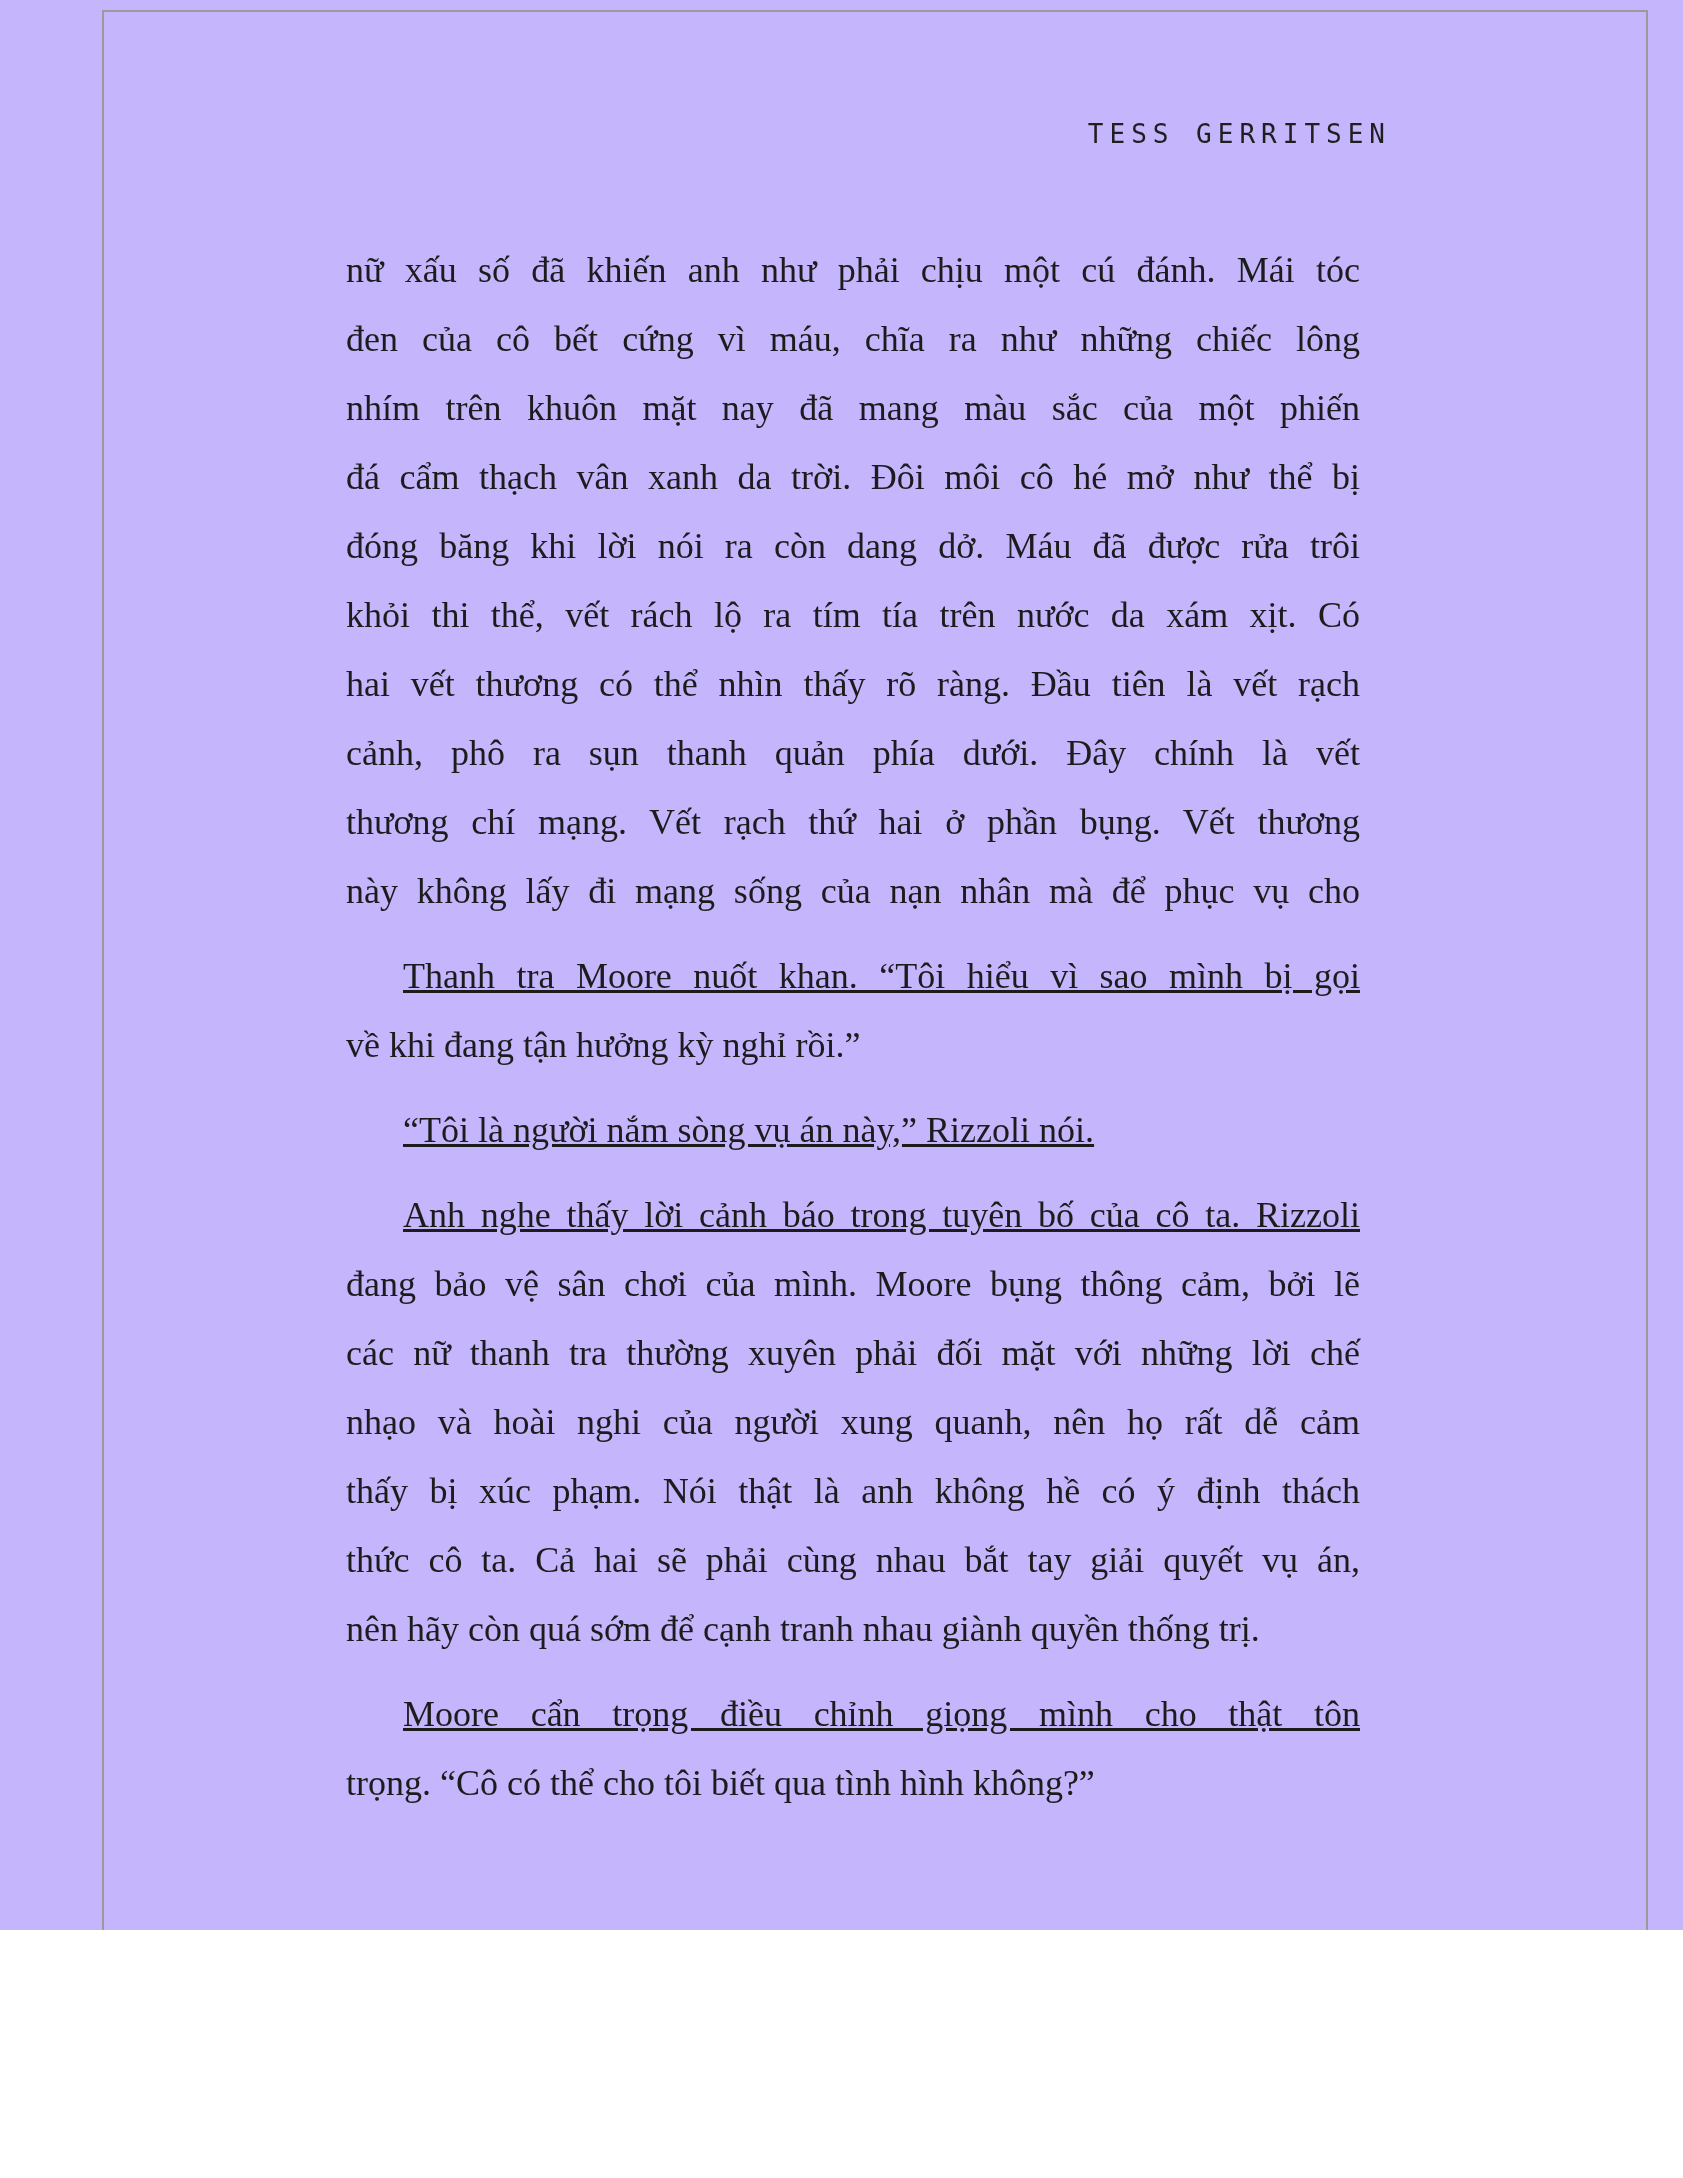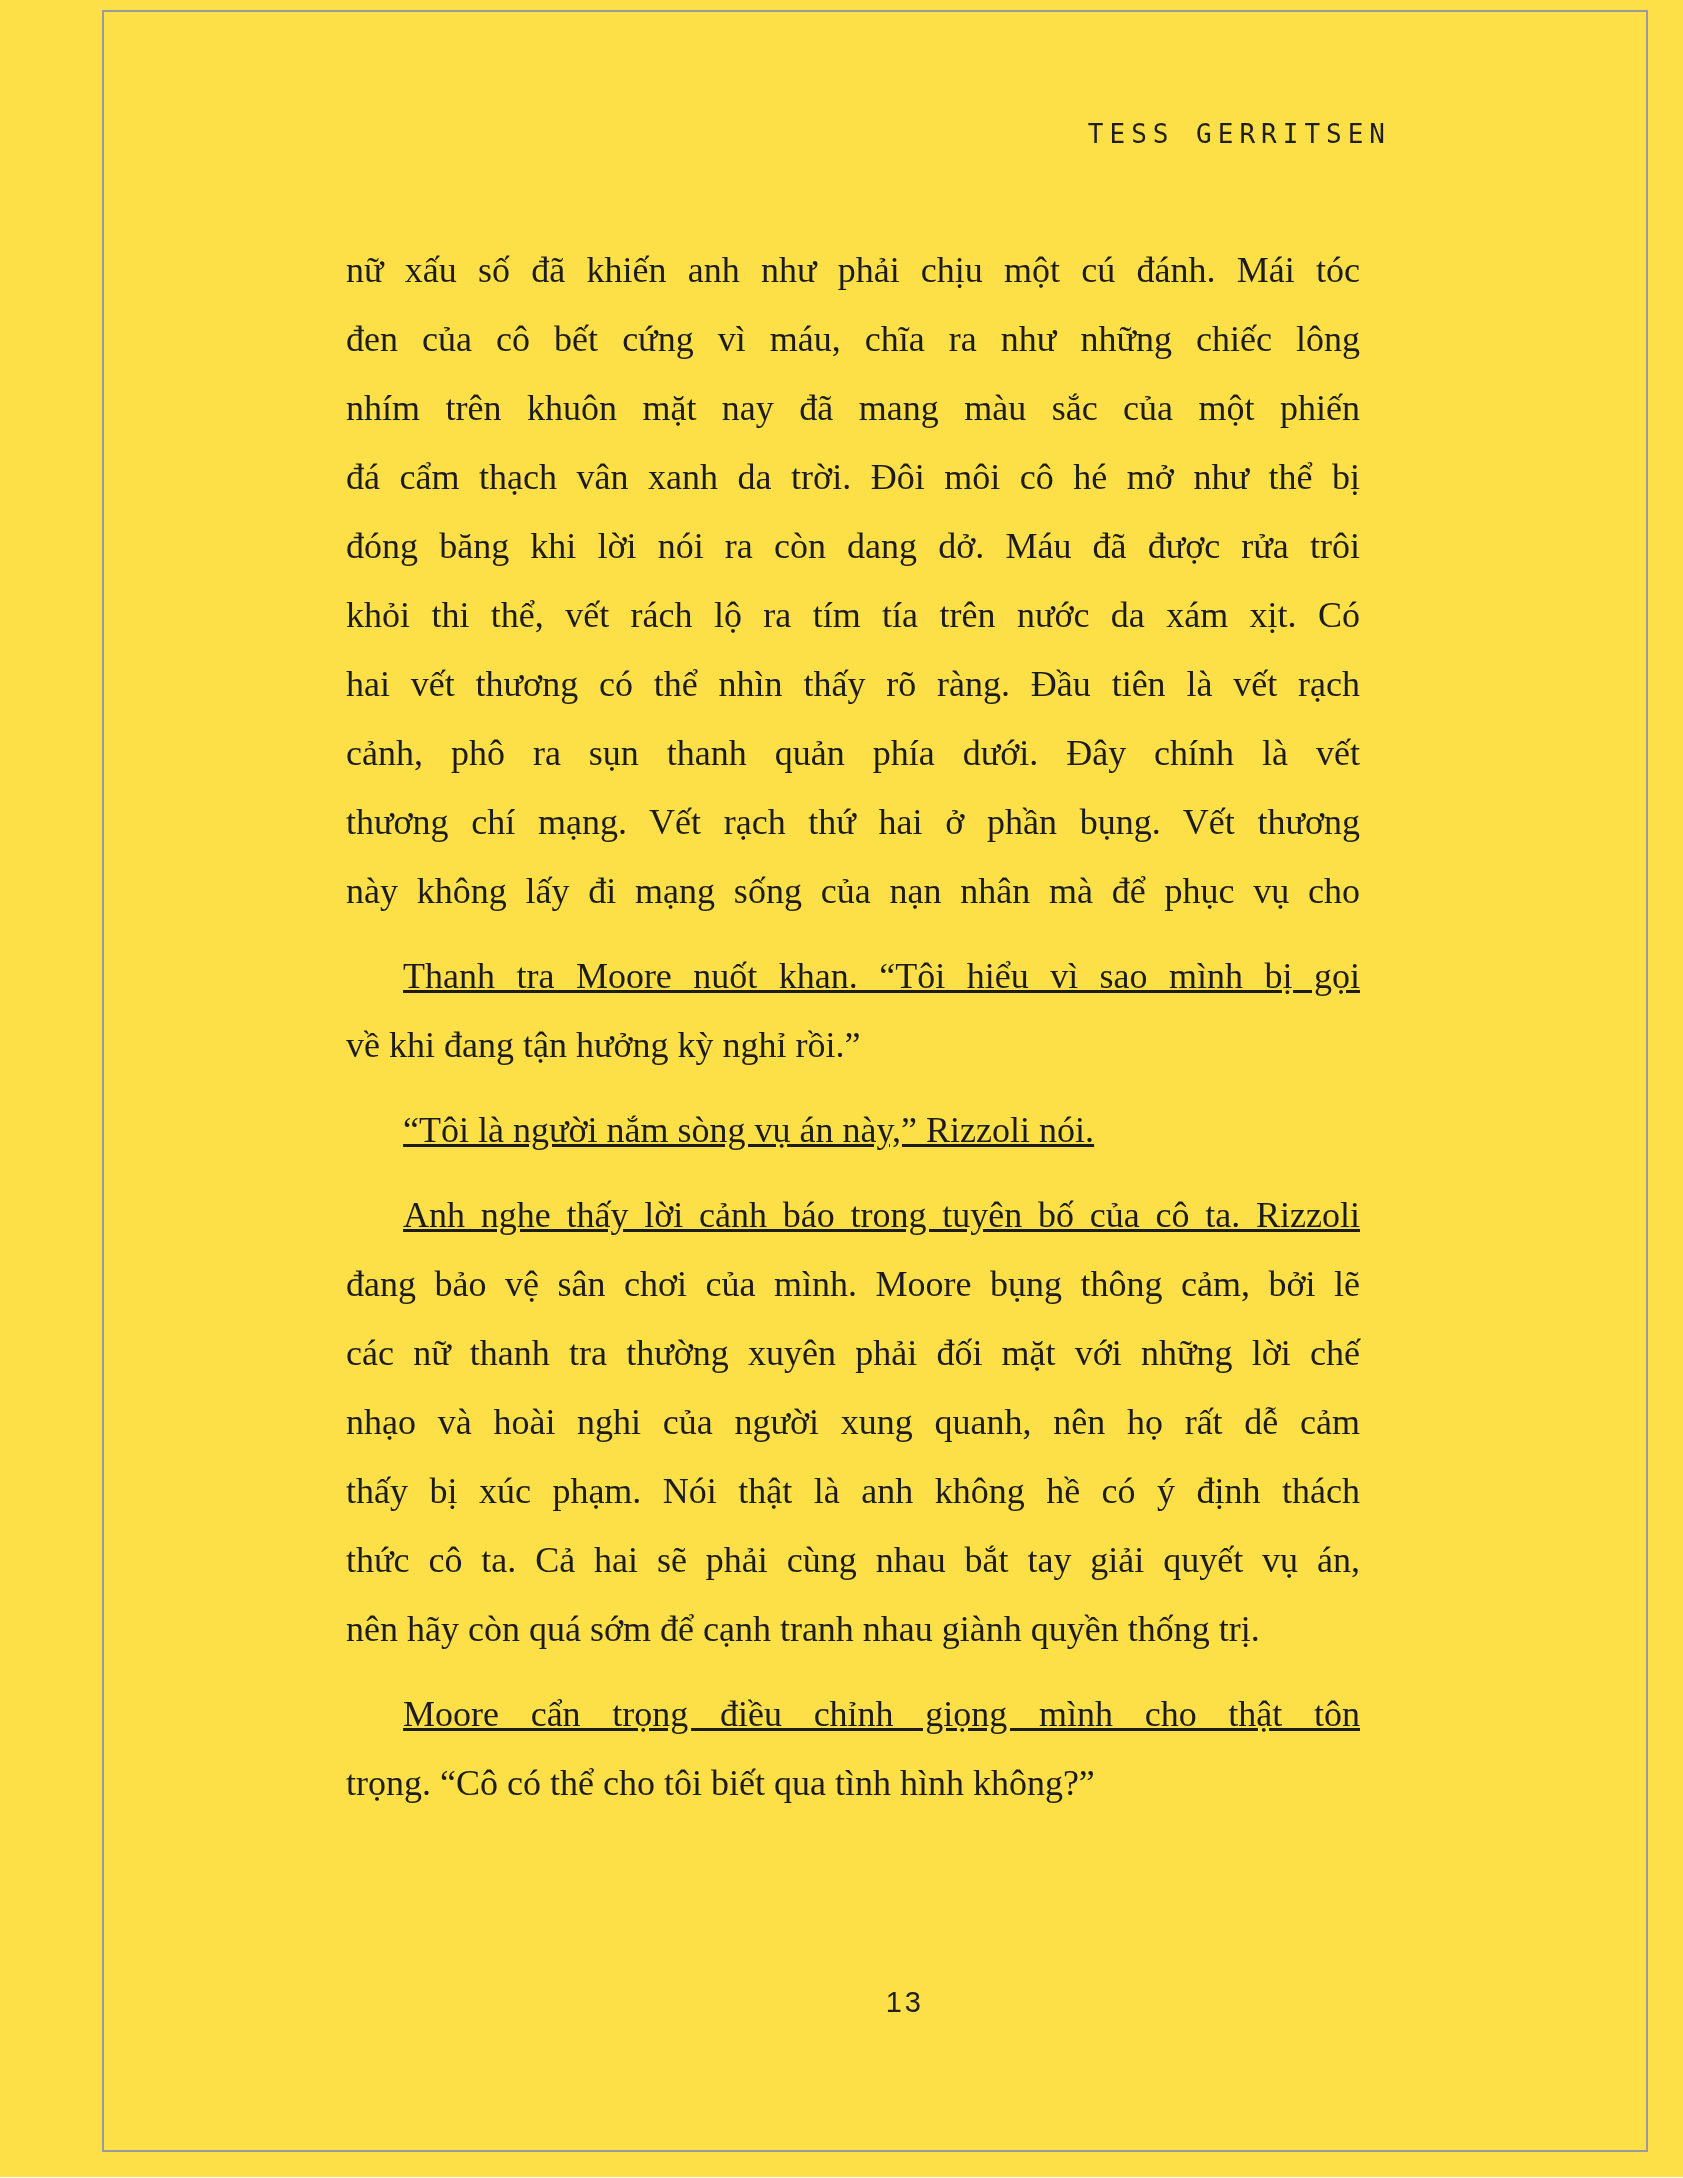--- a/index.html
+++ b/index.html
@@ -1,20 +1,20 @@
 <!DOCTYPE html>
 <html><head>
 <meta charset="utf-8">
 <style>
   html, body { margin: 0; padding: 0; background: #ffffff; }
   #page {
     position: relative;
     width: 1683px;
-    height: 2177px;
-    background: #fde047;
+    height: 1930px;
+    background: #c4b5fd;
     overflow: hidden;
     font-family: "Liberation Serif", serif;
     color: #1c1c1c;
   }
   
   #page-edge {
     position: absolute;
     left: 102px;
     top: 10px;
     width: 1542px;

